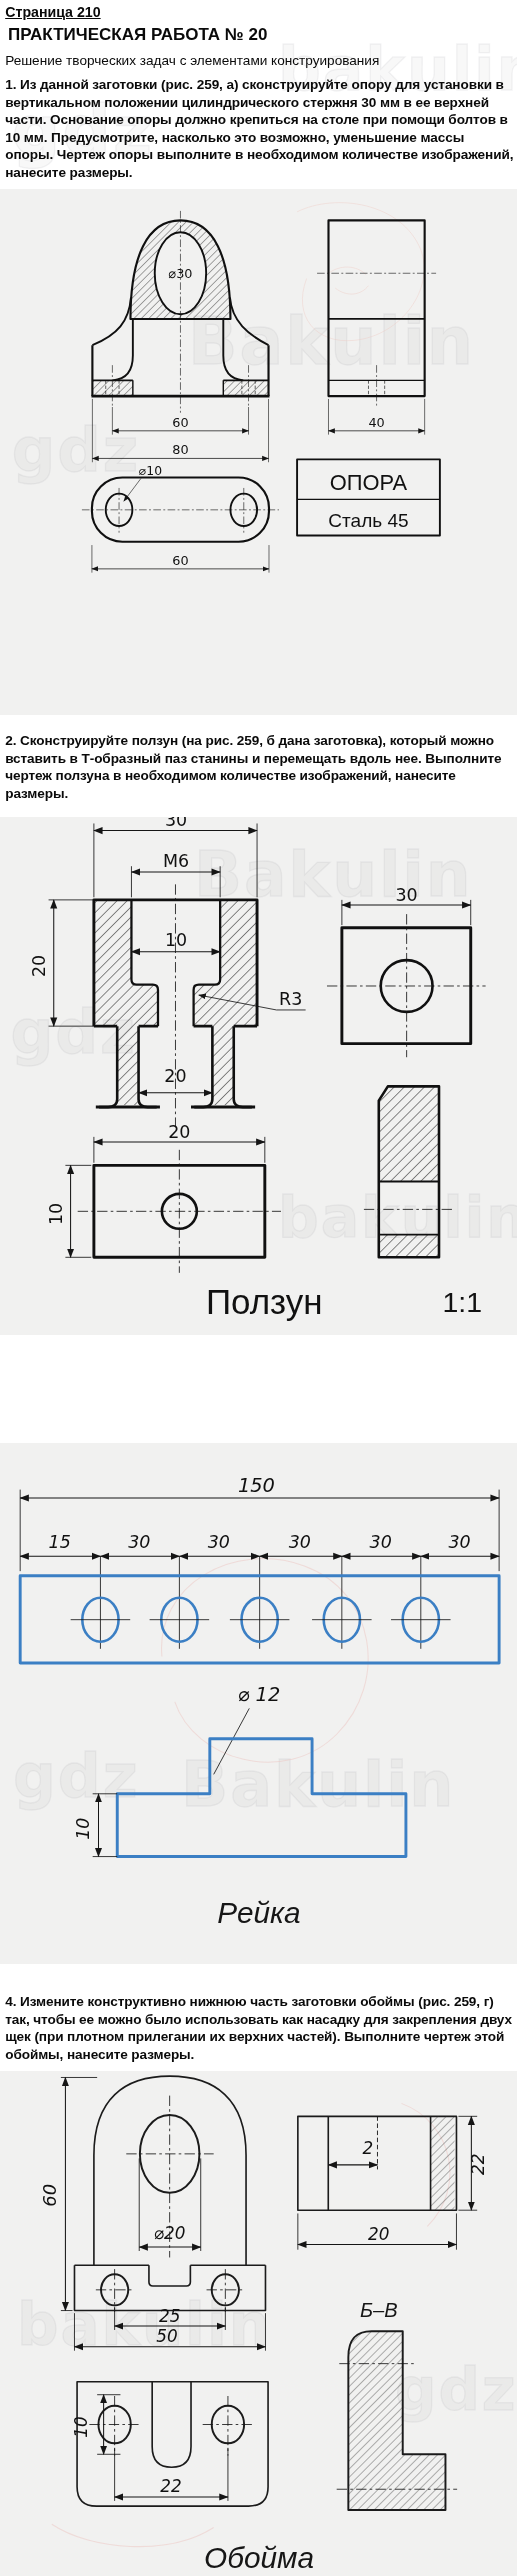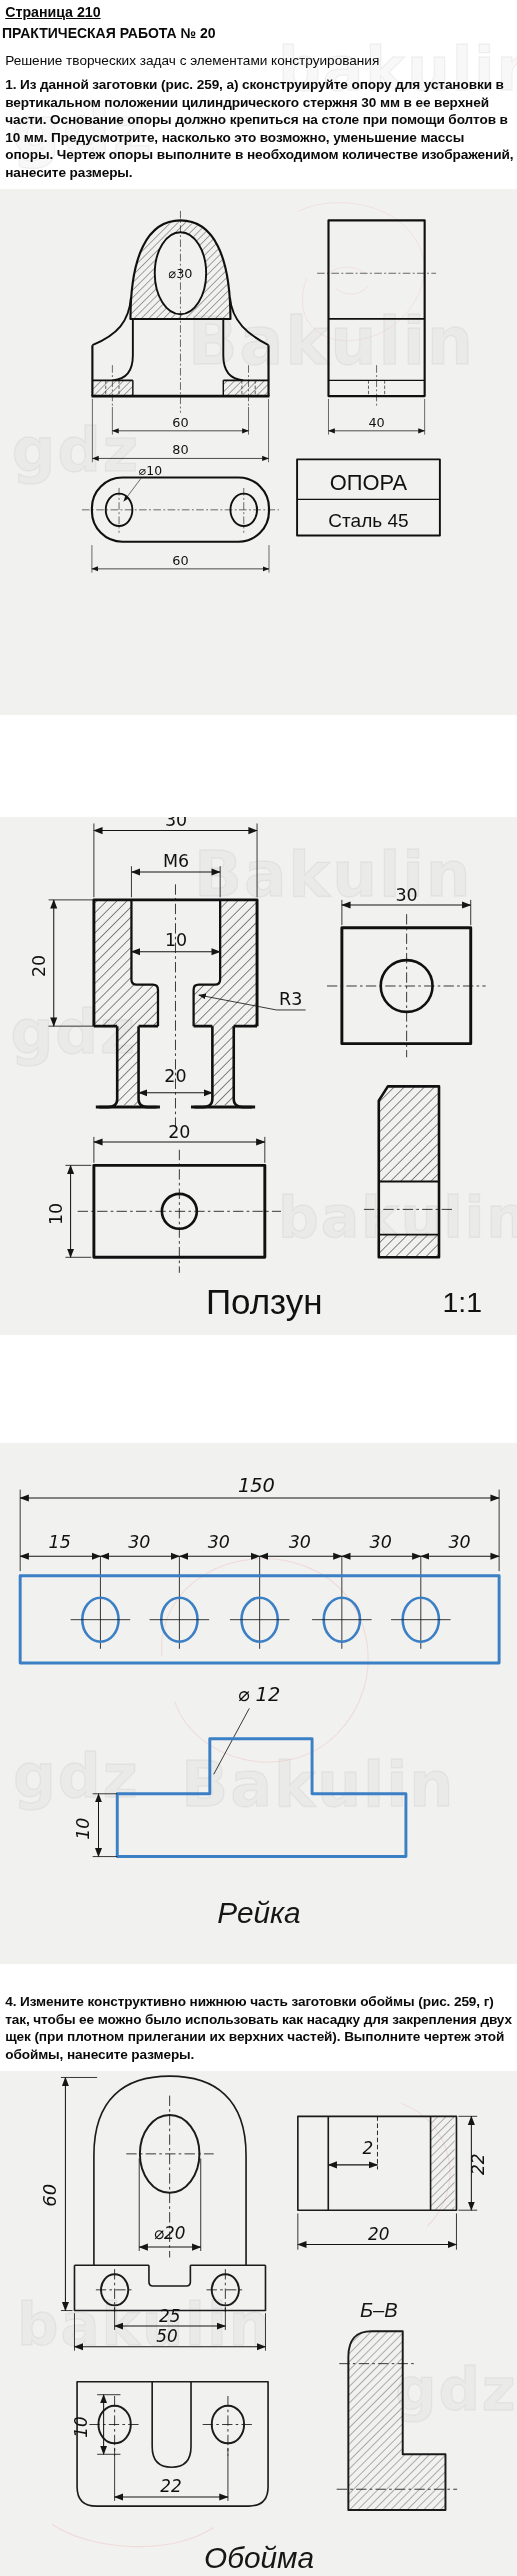--- a/index.html
+++ b/index.html
@@ -2,21 +2,21 @@
 <html style="font-size:10.4px"><head>
 <meta charset="utf-8">
 <style>
   html,body{margin:0;padding:0;background:#ffffff;}
   #page{position:relative;width:518px;height:2576px;background:#ffffff;overflow:hidden;
         font-family:"Liberation Sans",sans-serif;color:#0a0a0a;}
   .band{position:absolute;left:0;width:518px;background:#f1f1f0;}
   .txt{position:absolute;left:5.2px;width:509px;font-weight:bold;font-size:13.6px;line-height:17.5px;
        letter-spacing:-0.1px;margin:0;}
   .pagelabel{position:absolute;left:5.2px;top:3.9px;font-weight:bold;font-size:14.2px;text-decoration:underline;}
-  .title{position:absolute;left:2px;top:25px;font-weight:bold;font-size:14px;}
+  .title{position:absolute;left:8px;top:25px;font-weight:bold;font-size:17px;}
   .subtitle{position:absolute;left:5.2px;top:53px;font-weight:normal;font-size:13.6px;}
   svg{position:absolute;left:0;display:block;}
   
   .o5{stroke:#101010;stroke-width:5.5;fill:none;stroke-linejoin:round;}
   .o45{stroke:#101010;stroke-width:4.5;fill:none;stroke-linejoin:round;}
   .o4{stroke:#101010;stroke-width:4;fill:none;stroke-linejoin:round;}
   .o35{stroke:#101010;stroke-width:3.5;fill:none;}
   .o3{stroke:#101010;stroke-width:3;fill:none;}
   .t25{stroke:#1b1b1b;stroke-width:2.5;fill:none;stroke-linejoin:round;}
   .t3{stroke:#1b1b1b;stroke-width:3;fill:none;stroke-linejoin:round;}
@@ -59,20 +59,21 @@
   <div class="wm" style="top:1184px;left:278px;font-size:57px">bakulin</div>
   <div class="wm" style="top:1748px;left:181px;font-size:62px">Bakulin</div>
   <div class="wm" style="top:1741px;left:13px;font-size:60px">gdz</div>
   <div class="wm" style="top:2291px;left:17px;font-size:58px">bakulin</div>
   <div class="wm" style="top:2356px;left:395px;font-size:58px">gdz</div>
 
   <div class="pagelabel">Страница 210</div>
   <div class="title">ПРАКТИЧЕСКАЯ РАБОТА № 20</div>
   <div class="subtitle">Решение творческих задач с элементами конструирования</div>
   <p class="txt" style="top:76px">1. Из данной заготовки (рис. 259, а) сконструируйте опору для установки в вертикальном положении цилиндрического стержня 30 мм в ее верхней части. Основание опоры должно крепиться на столе при помощи болтов в 10 мм. Предусмотрите, насколько это возможно, уменьшение массы опоры. Чертеж опоры выполните в необходимом количестве изображений, нанесите размеры.</p>
+  <p class="txt" style="top:732px">2. Сконструируйте ползун (на рис. 259, б дана заготовка), который можно вставить в Т-образный паз станины и перемещать вдоль нее. Выполните чертеж ползуна в необходимом количестве изображений, нанесите размеры.</p>
   <p class="txt" style="top:1993px">4. Измените конструктивно нижнюю часть заготовки обоймы (рис. 259, г) так, чтобы ее можно было использовать как насадку для закрепления двух щек (при плотном прилегании их верхних частей). Выполните чертеж этой обоймы, нанесите размеры.</p>
 
   <svg style="top:189px" width="518" height="526" viewBox="0 292 800 1105">
     <defs>
       <pattern id="h1" width="11" height="11" patternUnits="userSpaceOnUse" patternTransform="rotate(45)">
         <line x1="0" y1="0" x2="0" y2="11" stroke="#1d1d1d" stroke-width="1.6"></line>
       </pattern>
       <pattern id="h2" width="9" height="9" patternUnits="userSpaceOnUse" patternTransform="rotate(45)">
         <line x1="0" y1="0" x2="0" y2="9" stroke="#2a2a2a" stroke-width="1.1"></line>
       </pattern>

